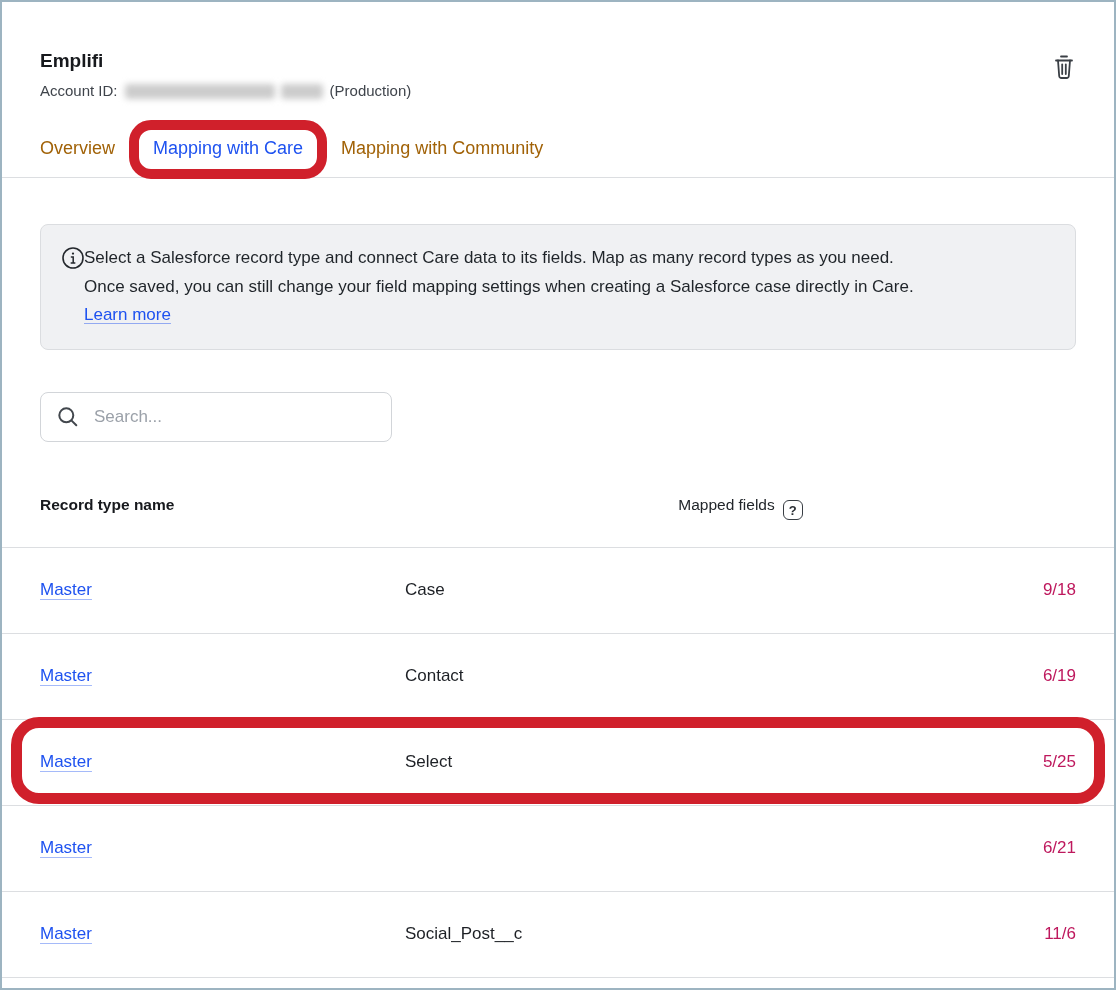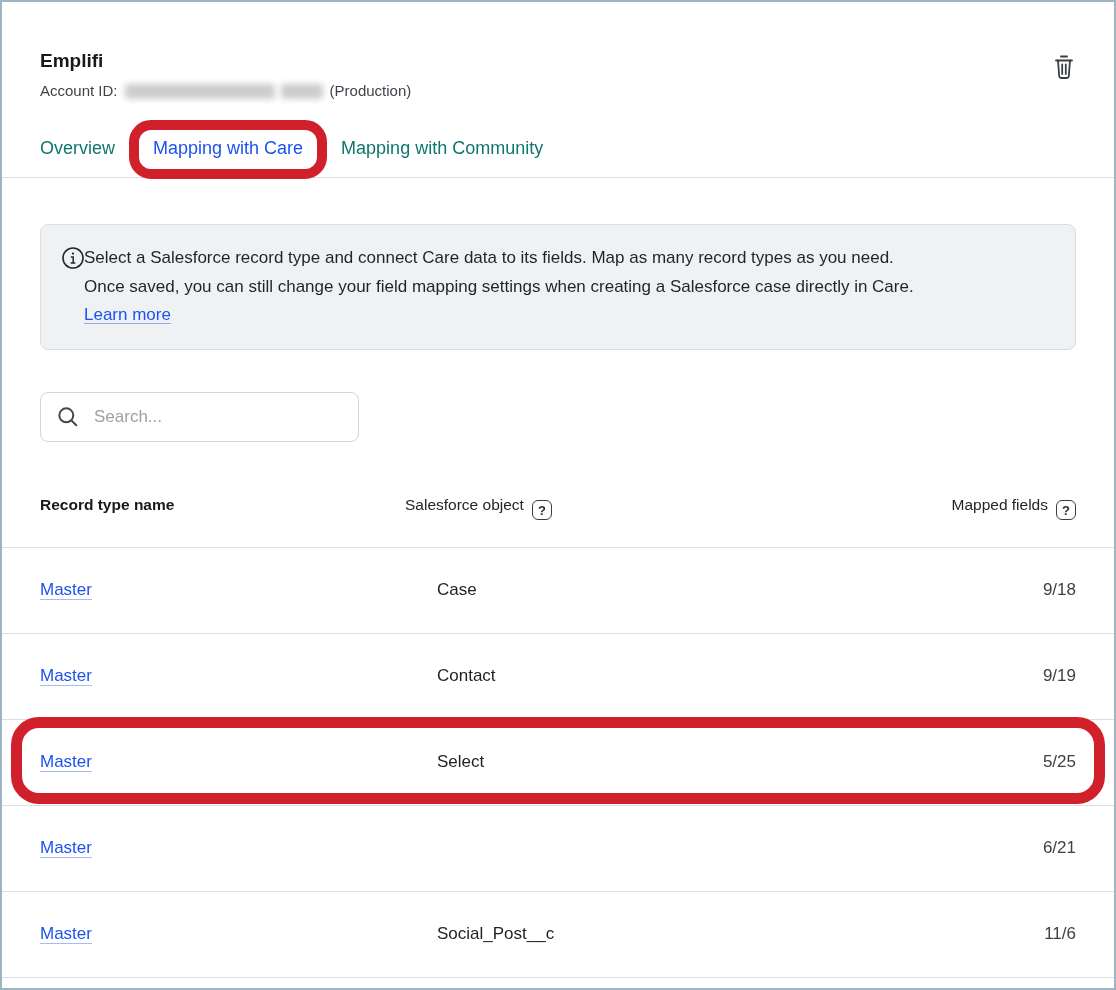--- a/index.html
+++ b/index.html
@@ -34,21 +34,21 @@
   .trash-btn{position:absolute;top:50px;right:34px;width:28px;height:30px;background:none;border:none;padding:0;cursor:pointer;}
 
   
   .tabs{
     display:flex;gap:38px;
     margin-top:36px;
     padding:0 38px 16px;
     border-bottom:1px solid var(--divider);
     font-size:18px;line-height:25px;
   }
-  .tab{color:#0f766e;cursor:pointer;}
+  .tab{color:#a16207;cursor:pointer;}
   .tab-active-wrap{position:relative;}
   .tab.active{color:var(--link-blue);}
   .annotation-tab{
     position:absolute;top:-16px;bottom:-18px;left:-24px;right:-24px;
     border:10px solid var(--annotation-red);border-radius:22px;
     pointer-events:none;
   }
 
   
   .info-box{
@@ -63,21 +63,21 @@
   .info-text{font-size:17px;line-height:28.5px;color:#1f2429;max-width:852px;}
   .learn-more{
     color:var(--link-blue);text-decoration:underline;
     text-decoration-color:rgba(30,82,240,.45);
     text-underline-offset:3px;cursor:pointer;
   }
 
   
   .search-box{
     margin:42px 38px 0;
-    width:319px;height:50px;
+    width:352px;height:50px;
     border:1px solid #d2d5d9;border-radius:8px;
     display:flex;align-items:center;gap:13px;
     padding:0 16px;background:#fff;
   }
   .search-box input{
     border:none;outline:none;flex:1;
     font-family:"Liberation Sans",sans-serif;
     font-size:17px;color:var(--text-primary);background:transparent;
   }
   .search-box input::placeholder{color:var(--placeholder);}
@@ -90,36 +90,36 @@
     align-items:start;
     font-size:15.5px;color:#22262b;
   }
   .table-head .col1{font-weight:700;color:#17191d;}
   .help-icon{
     display:inline-flex;align-items:center;justify-content:center;
     width:20px;height:20px;margin-left:8px;vertical-align:-5px;
     border:1.5px solid #383d43;border-radius:6px;
     font-size:13px;font-weight:600;color:#2a2e33;cursor:pointer;
   }
-  .col-right{text-align:left;}
+  .col-right{text-align:center;}
 
   .row{
     height:86px;padding:0 38px;
     border-bottom:1px solid var(--divider);
     display:grid;grid-template-columns:365px 1fr max-content;
     align-items:center;font-size:17px;
   }
   .row.highlighted{position:relative;}
   .record-link{
     color:var(--link-blue);text-decoration:underline;
     text-decoration-color:rgba(30,82,240,.4);
     text-underline-offset:4px;cursor:pointer;
   }
-  .obj{color:#1d2025;margin-left:32px;}
-  .mapped{color:#404040;text-align:right;}
+  .obj{color:#1d2025;}
+  .mapped{color:#be185d;text-align:right;}
   .annotation-row{
     position:absolute;top:-3px;bottom:1px;left:9px;right:9px;
     border:11px solid var(--annotation-red);border-radius:28px;
     pointer-events:none;
   }
   svg{display:block;}
 </style>
 </head>
 <body>
 
@@ -176,40 +176,37 @@
       <svg width="22" height="22" viewBox="0 0 22 22" fill="none" stroke="#42474d" stroke-width="2" stroke-linecap="round">
         <circle cx="9.3" cy="9.3" r="7"></circle>
         <path d="M14.6 14.6 L19.3 19.3"></path>
       </svg>
     </span>
     <input type="text" placeholder="Search..." style="">
   </div>
 
   <div class="table-head">
     <span class="col1">Record type name</span>
-    <span>
-      <span>Salesforce object</span><span class="help-icon">?</span>
-    </span>
     <span class="col-right">
       <span>Mapped fields</span><span class="help-icon">?</span>
     </span>
   </div>
 
   <div>
 
     <div class="row">
       <a class="record-link">Master</a>
       <span class="obj">Case</span>
       <span class="mapped">9/18</span>
     </div>
 
     <div class="row">
       <a class="record-link">Master</a>
       <span class="obj">Contact</span>
-      <span class="mapped">9/19</span>
+      <span class="mapped">6/19</span>
     </div>
 
     <div class="row highlighted">
       <a class="record-link">Master</a>
       <span class="obj">Select</span>
       <span class="mapped">5/25</span>
       <span class="annotation-row"></span>
     </div>
 
     <div class="row">

